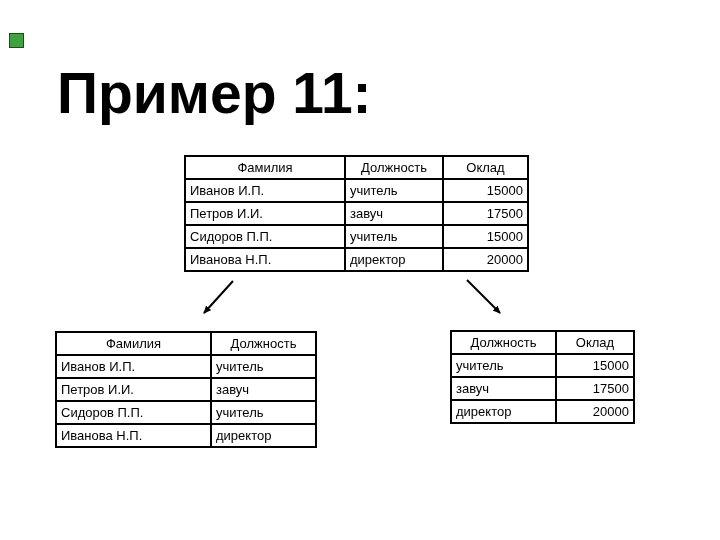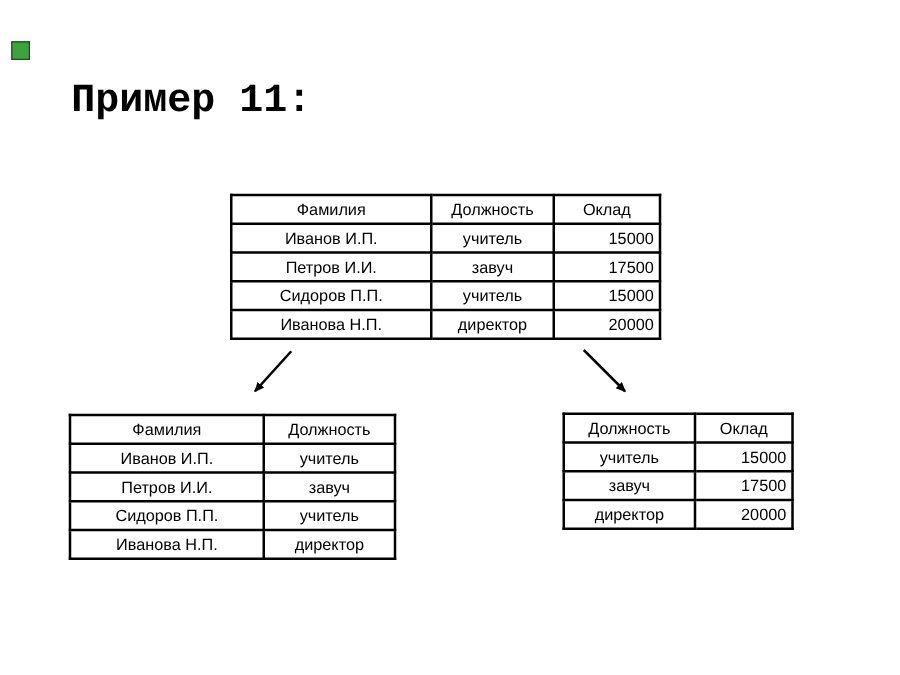--- a/index.html
+++ b/index.html
@@ -22,23 +22,23 @@
     top: 33px;
     width: 13px;
     height: 13px;
     background: #3fa23f;
     border: 1px solid #1a4d1a;
   }
   .slide-title {
     position: absolute;
     left: 57px;
     top: 64px;
-    font-family: Liberation Mono, monospace;
+    font-family: Liberation Sans, sans-serif;
     font-weight: bold;
-    font-size: 32px;
+    font-size: 57px;
     line-height: 1.05;
     color: #000000;
     white-space: nowrap;
   }
   table.grid {
     position: absolute;
     border-collapse: collapse;
     table-layout: fixed;
     background: #ffffff;
     font-size: 13px;
@@ -47,21 +47,21 @@
   table.grid th, table.grid td {
     border: 2px solid #000000;
     height: 21px;
     padding: 0 4px;
     overflow: hidden;
     white-space: nowrap;
     font-weight: normal;
     color: #000000;
   }
   table.grid th { text-align: center; }
-  table.grid td { text-align: center; }
+  table.grid td { text-align: left; }
   table.grid td.num { text-align: right; }
   #source-table { left: 184px; top: 155px; width: 343px; }
   #families-table { left: 55px;  top: 331px; width: 260px; }
   #salaries-table { left: 450px; top: 330px; width: 183px; }
   #arrow-overlay {
     position: absolute;
     left: 0; top: 0;
     width: 720px;
     height: 540px;
     pointer-events: none;

